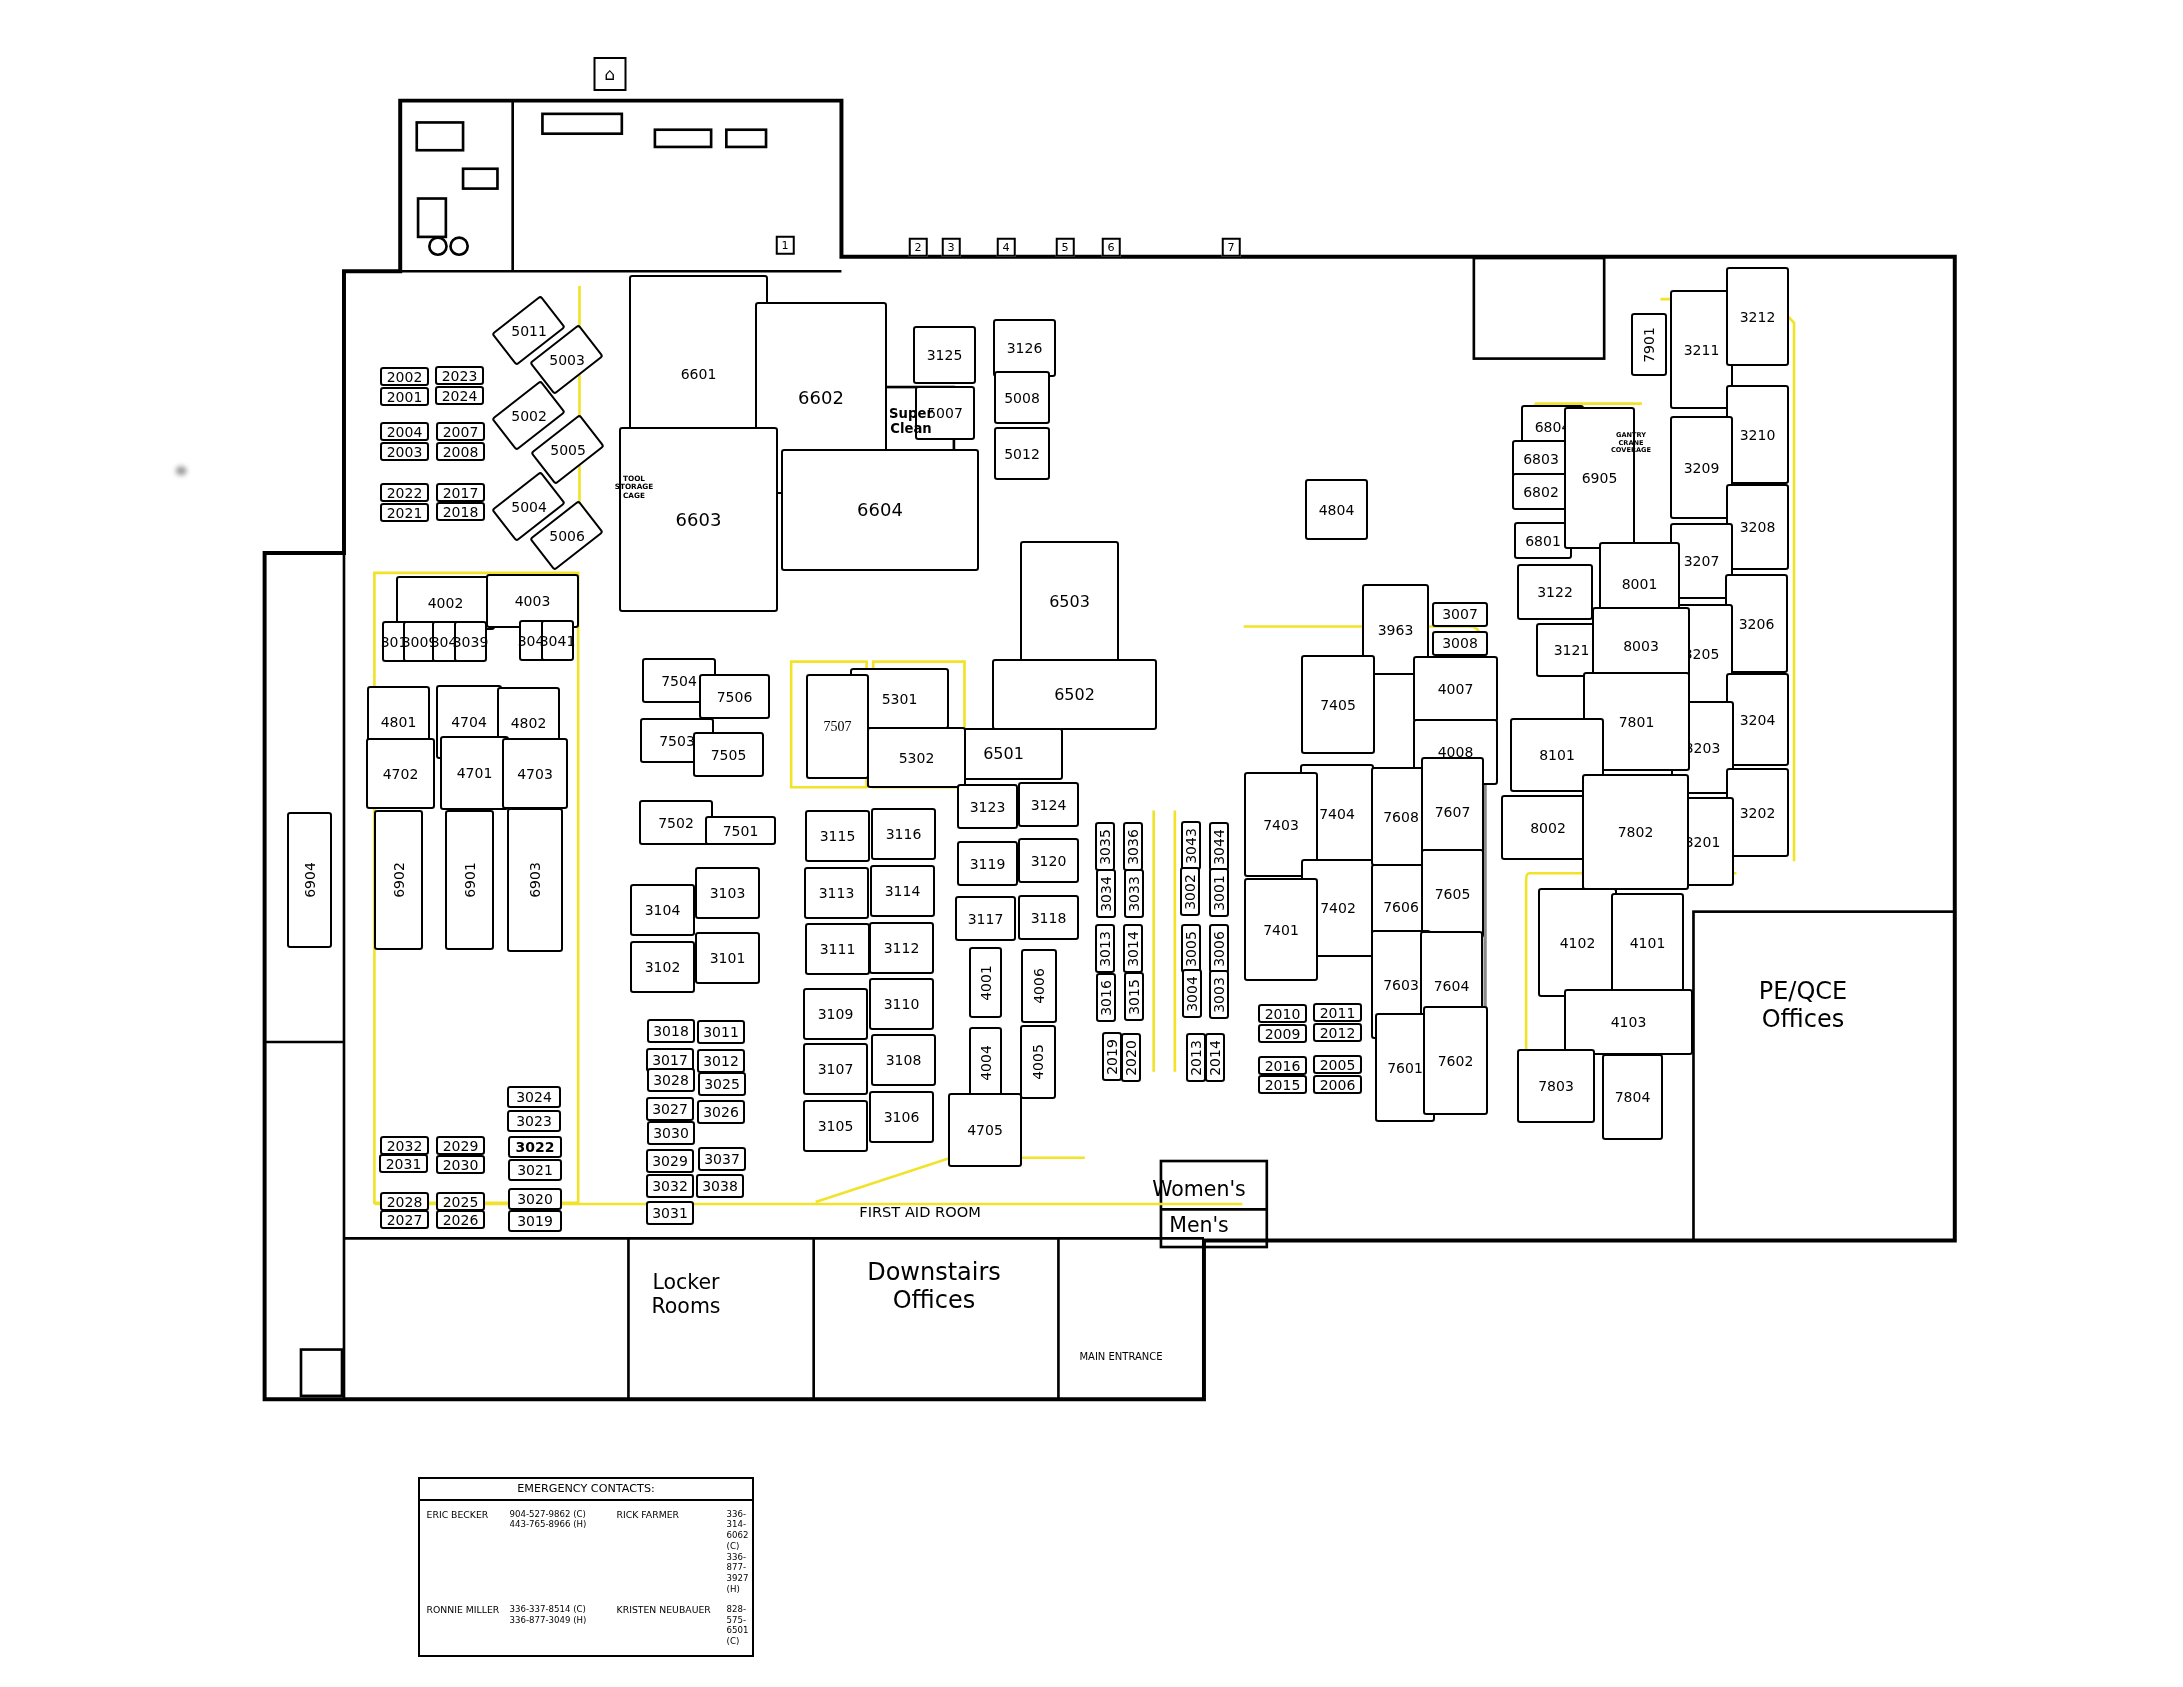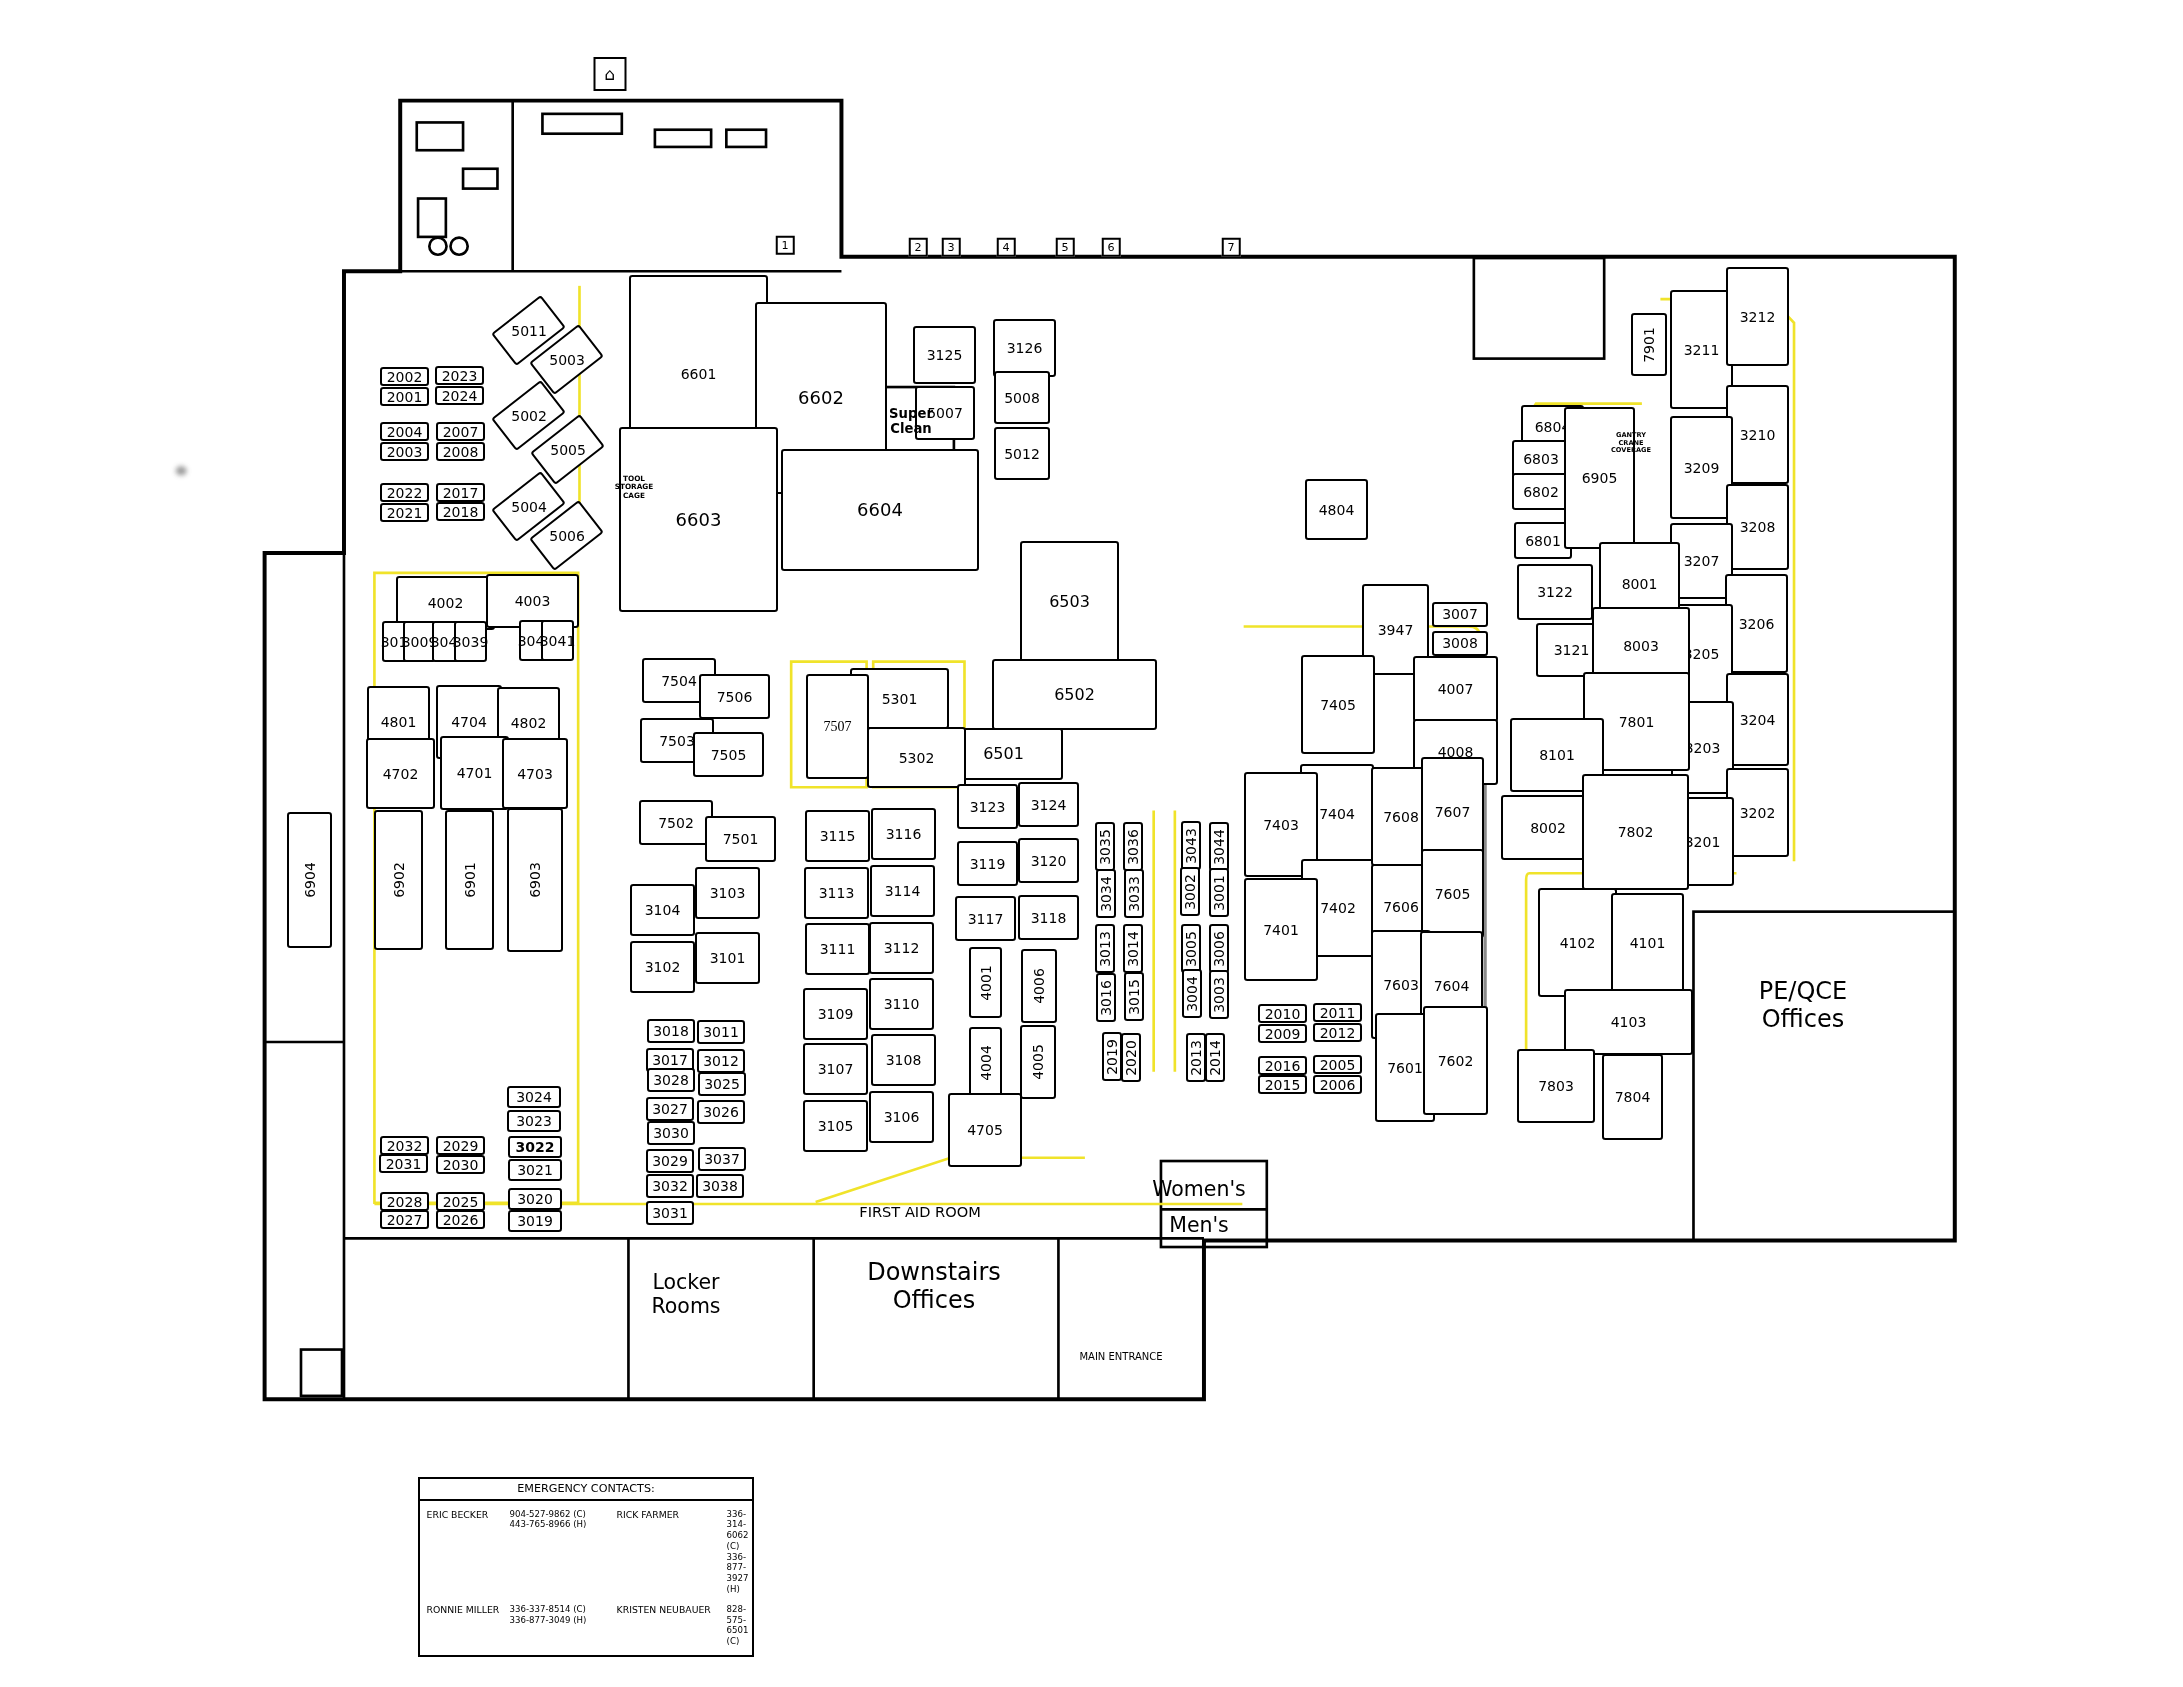--- a/index.html
+++ b/index.html
@@ -238,21 +238,21 @@
       <div class="m" style="left: 1501px; top: 795px; width: 94px; height: 65px;">
         <span>8002</span>
       </div>
       <div class="m" style="left: 1582px; top: 774px; width: 107px; height: 116px;">
         <span>7802</span>
       </div>
       <div class="m" style="left: 1305px; top: 479px; width: 63px; height: 61px;">
         <span>4804</span>
       </div>
       <div class="m" style="left: 1362px; top: 584px; width: 67px; height: 91px;">
-        <span>3947</span>
+        <span>3963</span>
       </div>
       <div class="m" style="left: 1432px; top: 602px; width: 56px; height: 24.5px;">
         <span>3007</span>
       </div>
       <div class="m" style="left: 1432px; top: 631px; width: 56px; height: 24.5px;">
         <span>3008</span>
       </div>
       <div class="m" style="left: 1413px; top: 656px; width: 85px; height: 66px;">
         <span>4007</span>
       </div>
@@ -348,21 +348,21 @@
       </div>
       <div class="m" style="left: 640px; top: 718px; width: 74px; height: 45px;">
         <span>7503</span>
       </div>
       <div class="m" style="left: 693px; top: 732px; width: 71px; height: 45px;">
         <span>7505</span>
       </div>
       <div class="m" style="left: 639px; top: 800px; width: 74px; height: 45px;">
         <span>7502</span>
       </div>
-      <div class="m" style="left: 705px; top: 816px; width: 71px; height: 46px;">
+      <div class="m" style="left: 705px; top: 816px; width: 71px; height: 29px;">
         <span>7501</span>
       </div>
       <div class="m" style="left: 630px; top: 884px; width: 65px; height: 52px;">
         <span>3104</span>
       </div>
       <div class="m" style="left: 695px; top: 867px; width: 65px; height: 52px;">
         <span>3103</span>
       </div>
       <div class="m" style="left: 630px; top: 941px; width: 65px; height: 52px;">
         <span>3102</span>

